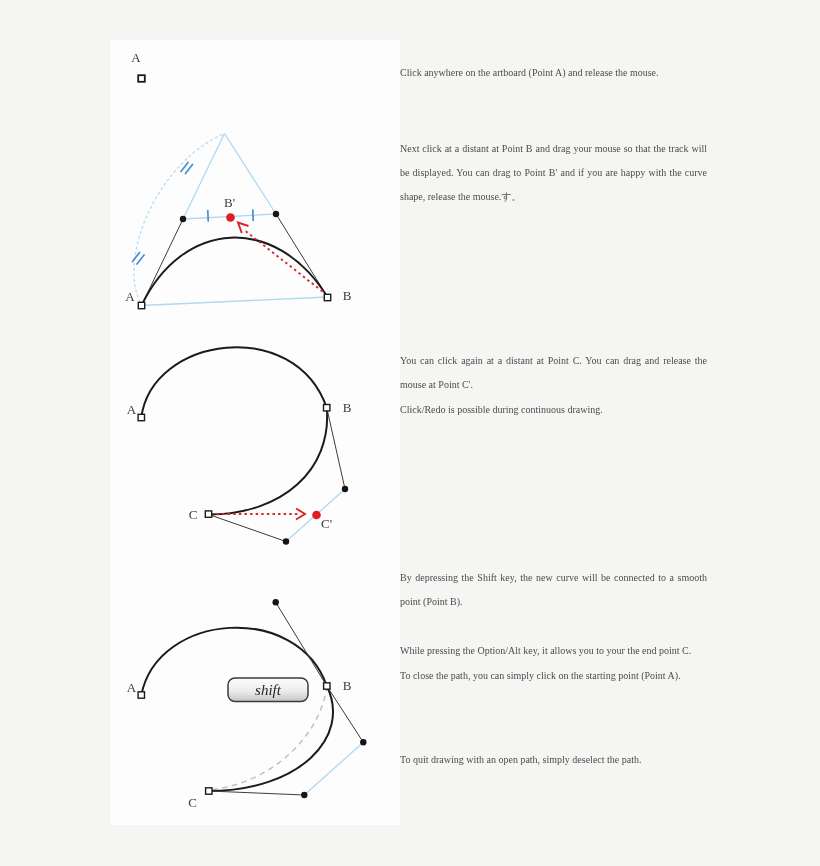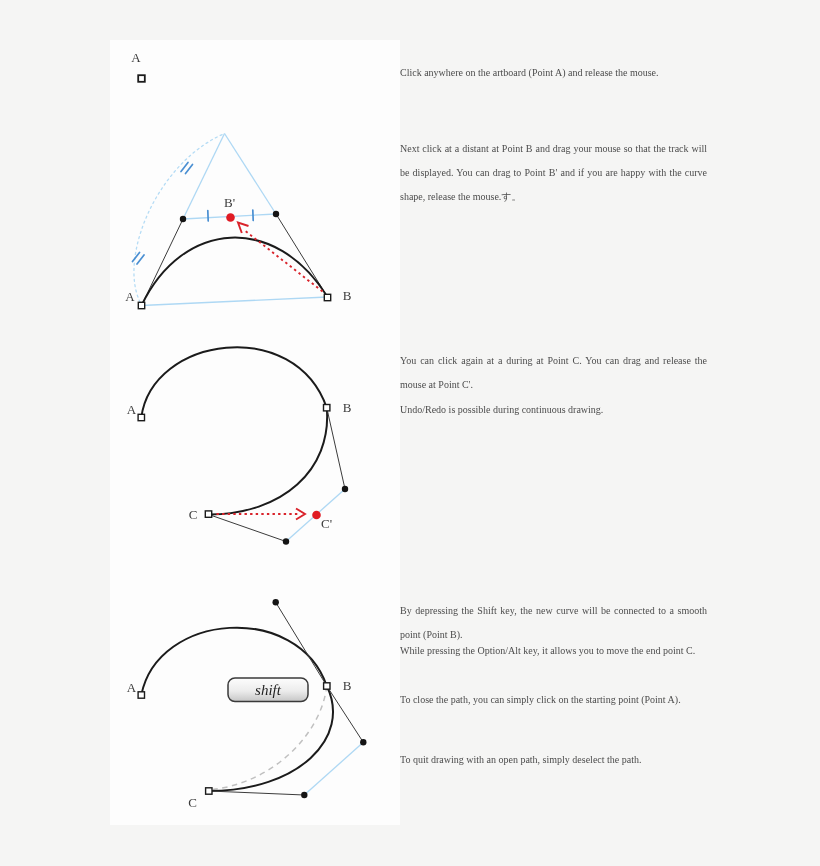--- a/index.html
+++ b/index.html
@@ -127,21 +127,21 @@
       <g>
         <rect x="228" y="678" width="80" height="23.5" rx="7" ry="7" fill="url(#keyGrad)" stroke="#3a3a3a" stroke-width="1.5"></rect>
         <text class="key-lbl" x="268" y="694.5" text-anchor="middle">shift</text>
       </g>
     </g>
   </svg>
 
   <div>
     <p class="inst" style="top:61px">Click anywhere on the artboard (Point A) and release the mouse.</p>
     <p class="inst" style="top:137px">Next click at a distant at Point B and drag your mouse so that the track will be displayed. You can drag to Point B' and if you are happy with the curve shape, release the mouse.す。</p>
-    <p class="inst" style="top:349px">You can click again at a during at Point C. You can drag and release the mouse at Point C'.</p>
-    <p class="inst" style="top:398px">Undo/Redo is possible during continuous drawing.</p>
-    <p class="inst" style="top:599px">By depressing the Shift key, the new curve will be connected to a smooth point (Point B).</p>
-    <p class="inst" style="top:639px">While pressing the Option/Alt key, it allows you to move the end point C.</p>
-    <p class="inst" style="top:688px">To close the path, you can simply click on the starting point (Point A).</p>
+    <p class="inst" style="top:349px">You can click again at a distant at Point C. You can drag and release the mouse at Point C'.</p>
+    <p class="inst" style="top:398px">Click/Redo is possible during continuous drawing.</p>
+    <p class="inst" style="top:566px">By depressing the Shift key, the new curve will be connected to a smooth point (Point B).</p>
+    <p class="inst" style="top:639px">While pressing the Option/Alt key, it allows you to your the end point C.</p>
+    <p class="inst" style="top:664px">To close the path, you can simply click on the starting point (Point A).</p>
     <p class="inst" style="top:748px">To quit drawing with an open path, simply deselect the path.</p>
   </div>
 
 </div>
 
 </body></html>

